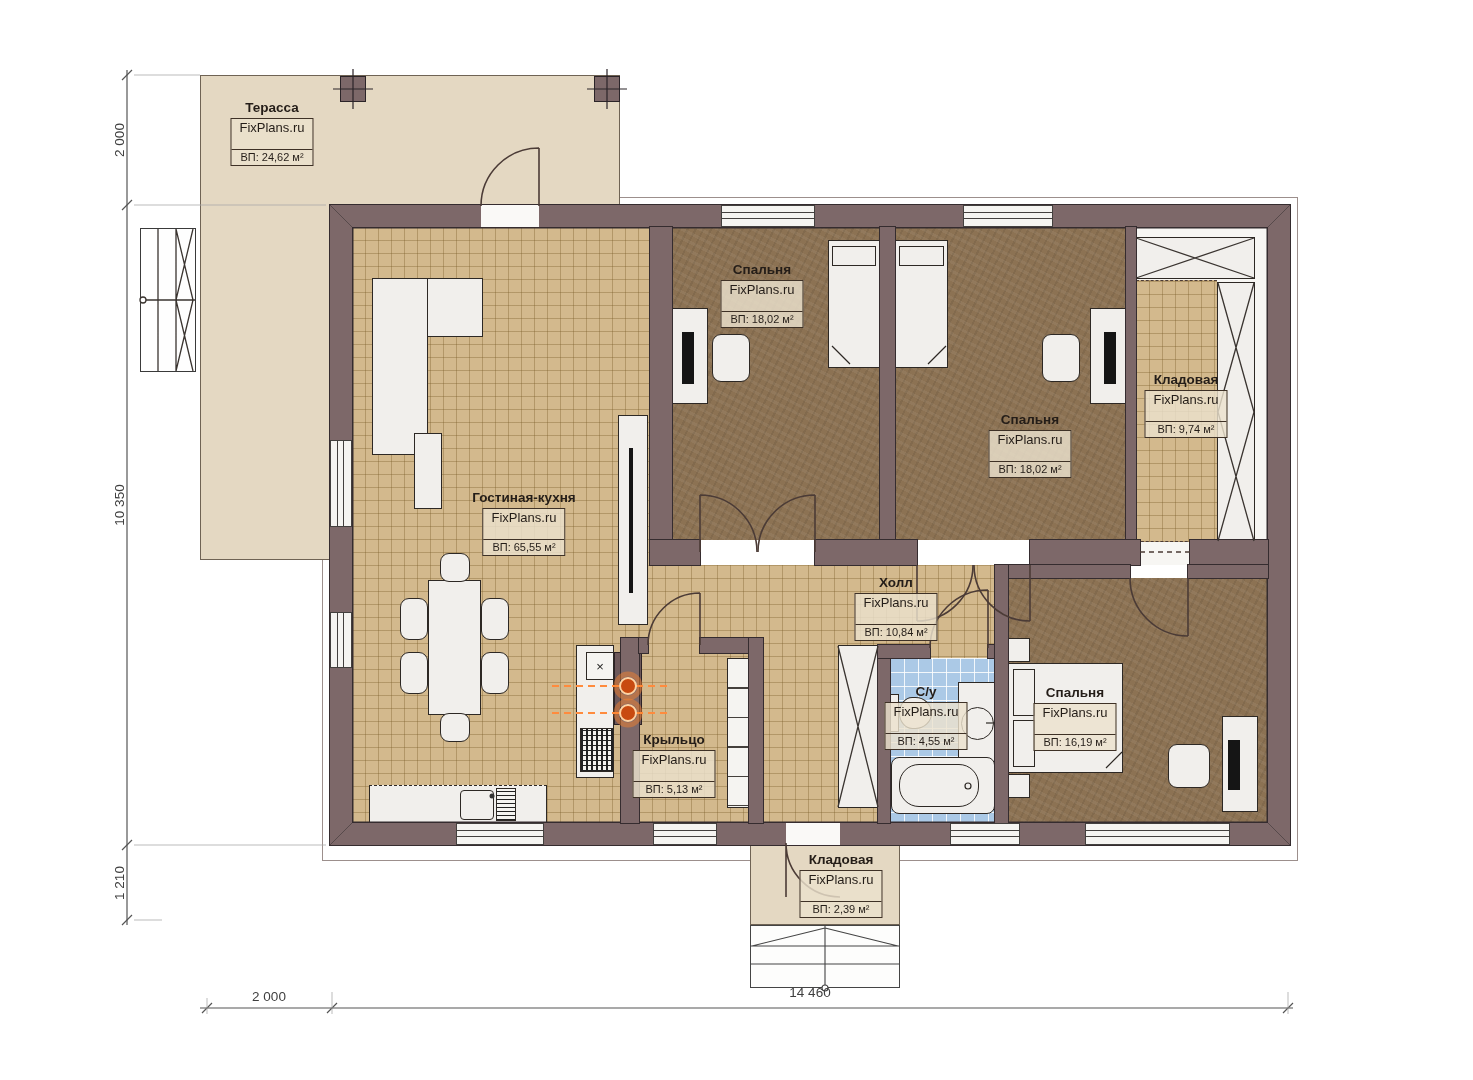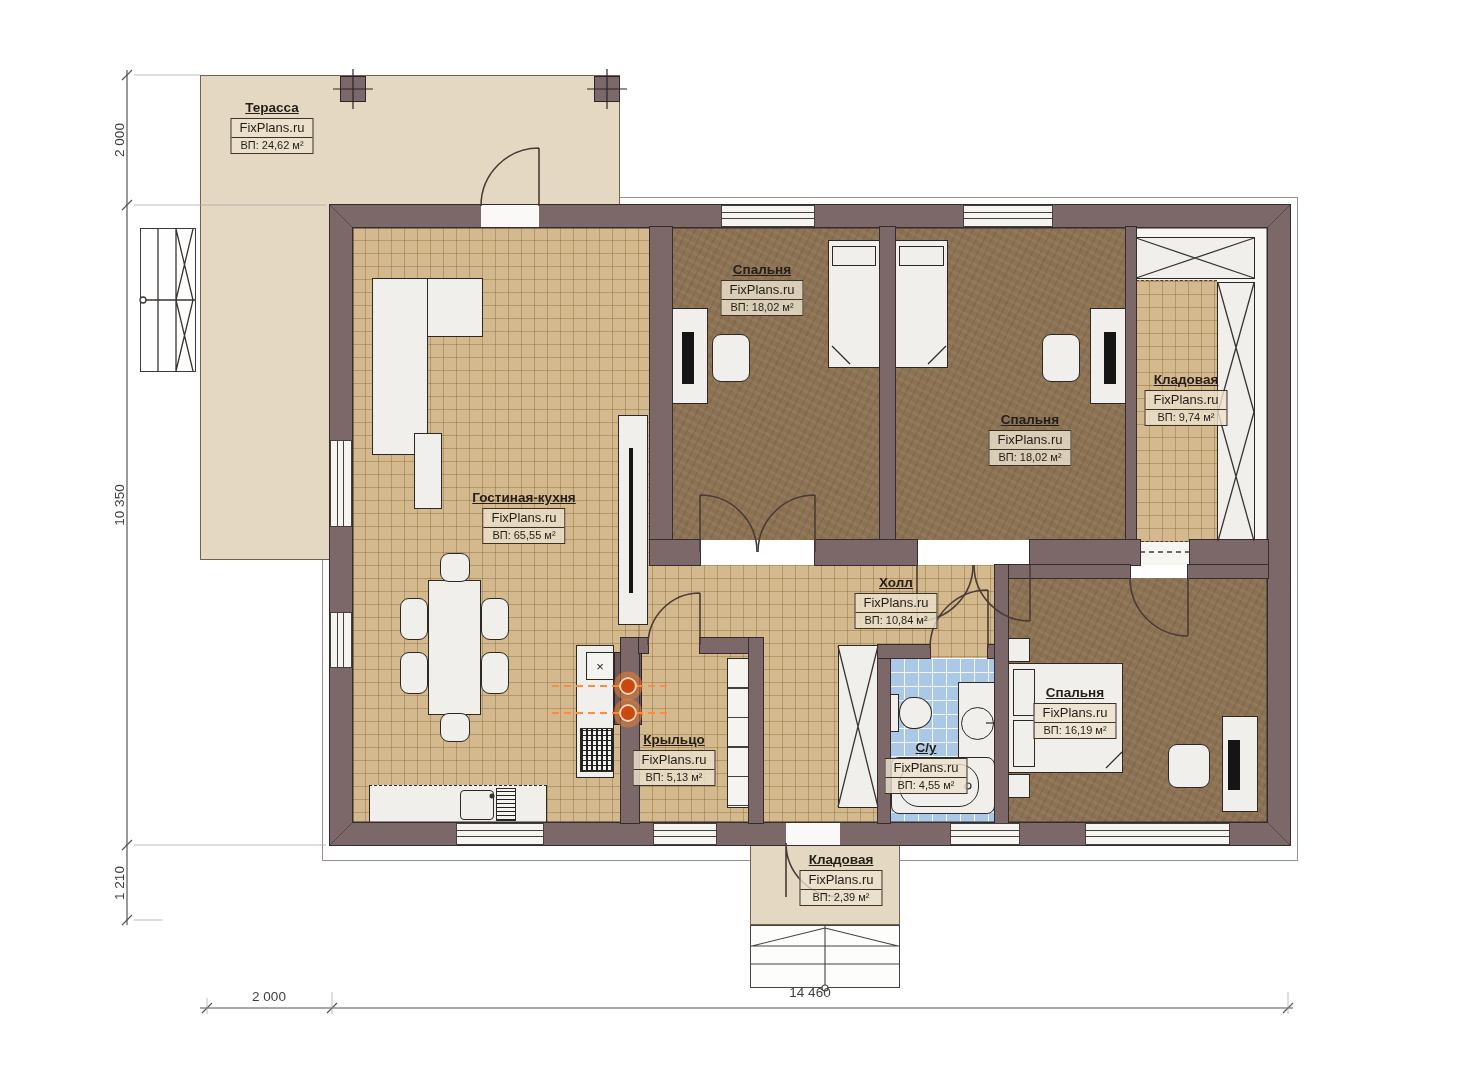--- a/index.html
+++ b/index.html
@@ -36,23 +36,23 @@
   .black{background:#151515;border:none;z-index:8;}
   .shelf{background:#f5f4f1;border:1.5px solid #2d2824;z-index:6;
          background-image:repeating-linear-gradient(180deg,transparent 0 28px,#44403c 28px 29.5px);}
   .grill{background:#f5f4f1;border:1.5px solid #2d2824;z-index:8;
          background-image:repeating-linear-gradient(0deg,#222 0 1.5px,transparent 1.5px 5px),
                           repeating-linear-gradient(90deg,#222 0 1.5px,transparent 1.5px 5px);}
   .lines{background:#f5f4f1;border:1.5px solid #2d2824;z-index:8;
          background-image:repeating-linear-gradient(0deg,#222 0 1.5px,transparent 1.5px 4px);}
   
   .rlabel{position:absolute;transform:translateX(-50%);z-index:30;text-align:center;white-space:nowrap;}
-  .rname{font-size:13.5px;font-weight:bold;color:#241d18;margin-bottom:3px;text-decoration:underline;}
+  .rname{font-size:13.5px;font-weight:bold;color:#241d18;margin-bottom:3px;}
   .rbox{display:inline-block;border:1.6px solid #3e3126;background:rgba(236,226,205,.82);}
-  .rbrand{padding:1px 8px 2px;border-bottom:1.6px solid #3e3126;font-size:13px;color:#241d18;}
+  .rbrand{padding:1px 8px 14px;border-bottom:1.6px solid #3e3126;font-size:13px;color:#241d18;}
   .rarea{padding:1px 8px 2px;font-size:11px;color:#241d18;}
   .dim{position:absolute;font-size:13.5px;color:#3f3f3f;transform:translate(-50%,-50%);z-index:30;white-space:nowrap;}
   .dimv{transform:translate(-50%,-50%) rotate(-90deg);}
   svg.overlay{position:absolute;left:0;top:0;z-index:20;pointer-events:none;}
   .hob{position:absolute;border:1.2px solid #2d2824;background:#f5f4f1;z-index:8;
        display:flex;align-items:center;justify-content:center;font-size:13px;color:#222;}
   .eaves{border:1px solid #9c8f8c;z-index:0;}
 </style>
 </head>
 <body>
@@ -262,21 +262,21 @@
       <div class="rarea">ВП: 10,84 м²</div>
     </div>
   </div>
   <div class="rlabel" style="left:674px;top:732px;">
     <div class="rname">Крыльцо</div>
     <div class="rbox">
       <div class="rbrand">FixPlans.ru</div>
       <div class="rarea">ВП: 5,13 м²</div>
     </div>
   </div>
-  <div class="rlabel" style="left:926px;top:740px;">
+  <div class="rlabel" style="left:926px;top:684px;">
     <div class="rname">С/у</div>
     <div class="rbox">
       <div class="rbrand">FixPlans.ru</div>
       <div class="rarea">ВП: 4,55 м²</div>
     </div>
   </div>
   <div class="rlabel" style="left:1075px;top:685px;">
     <div class="rname">Спальня</div>
     <div class="rbox">
       <div class="rbrand">FixPlans.ru</div>

